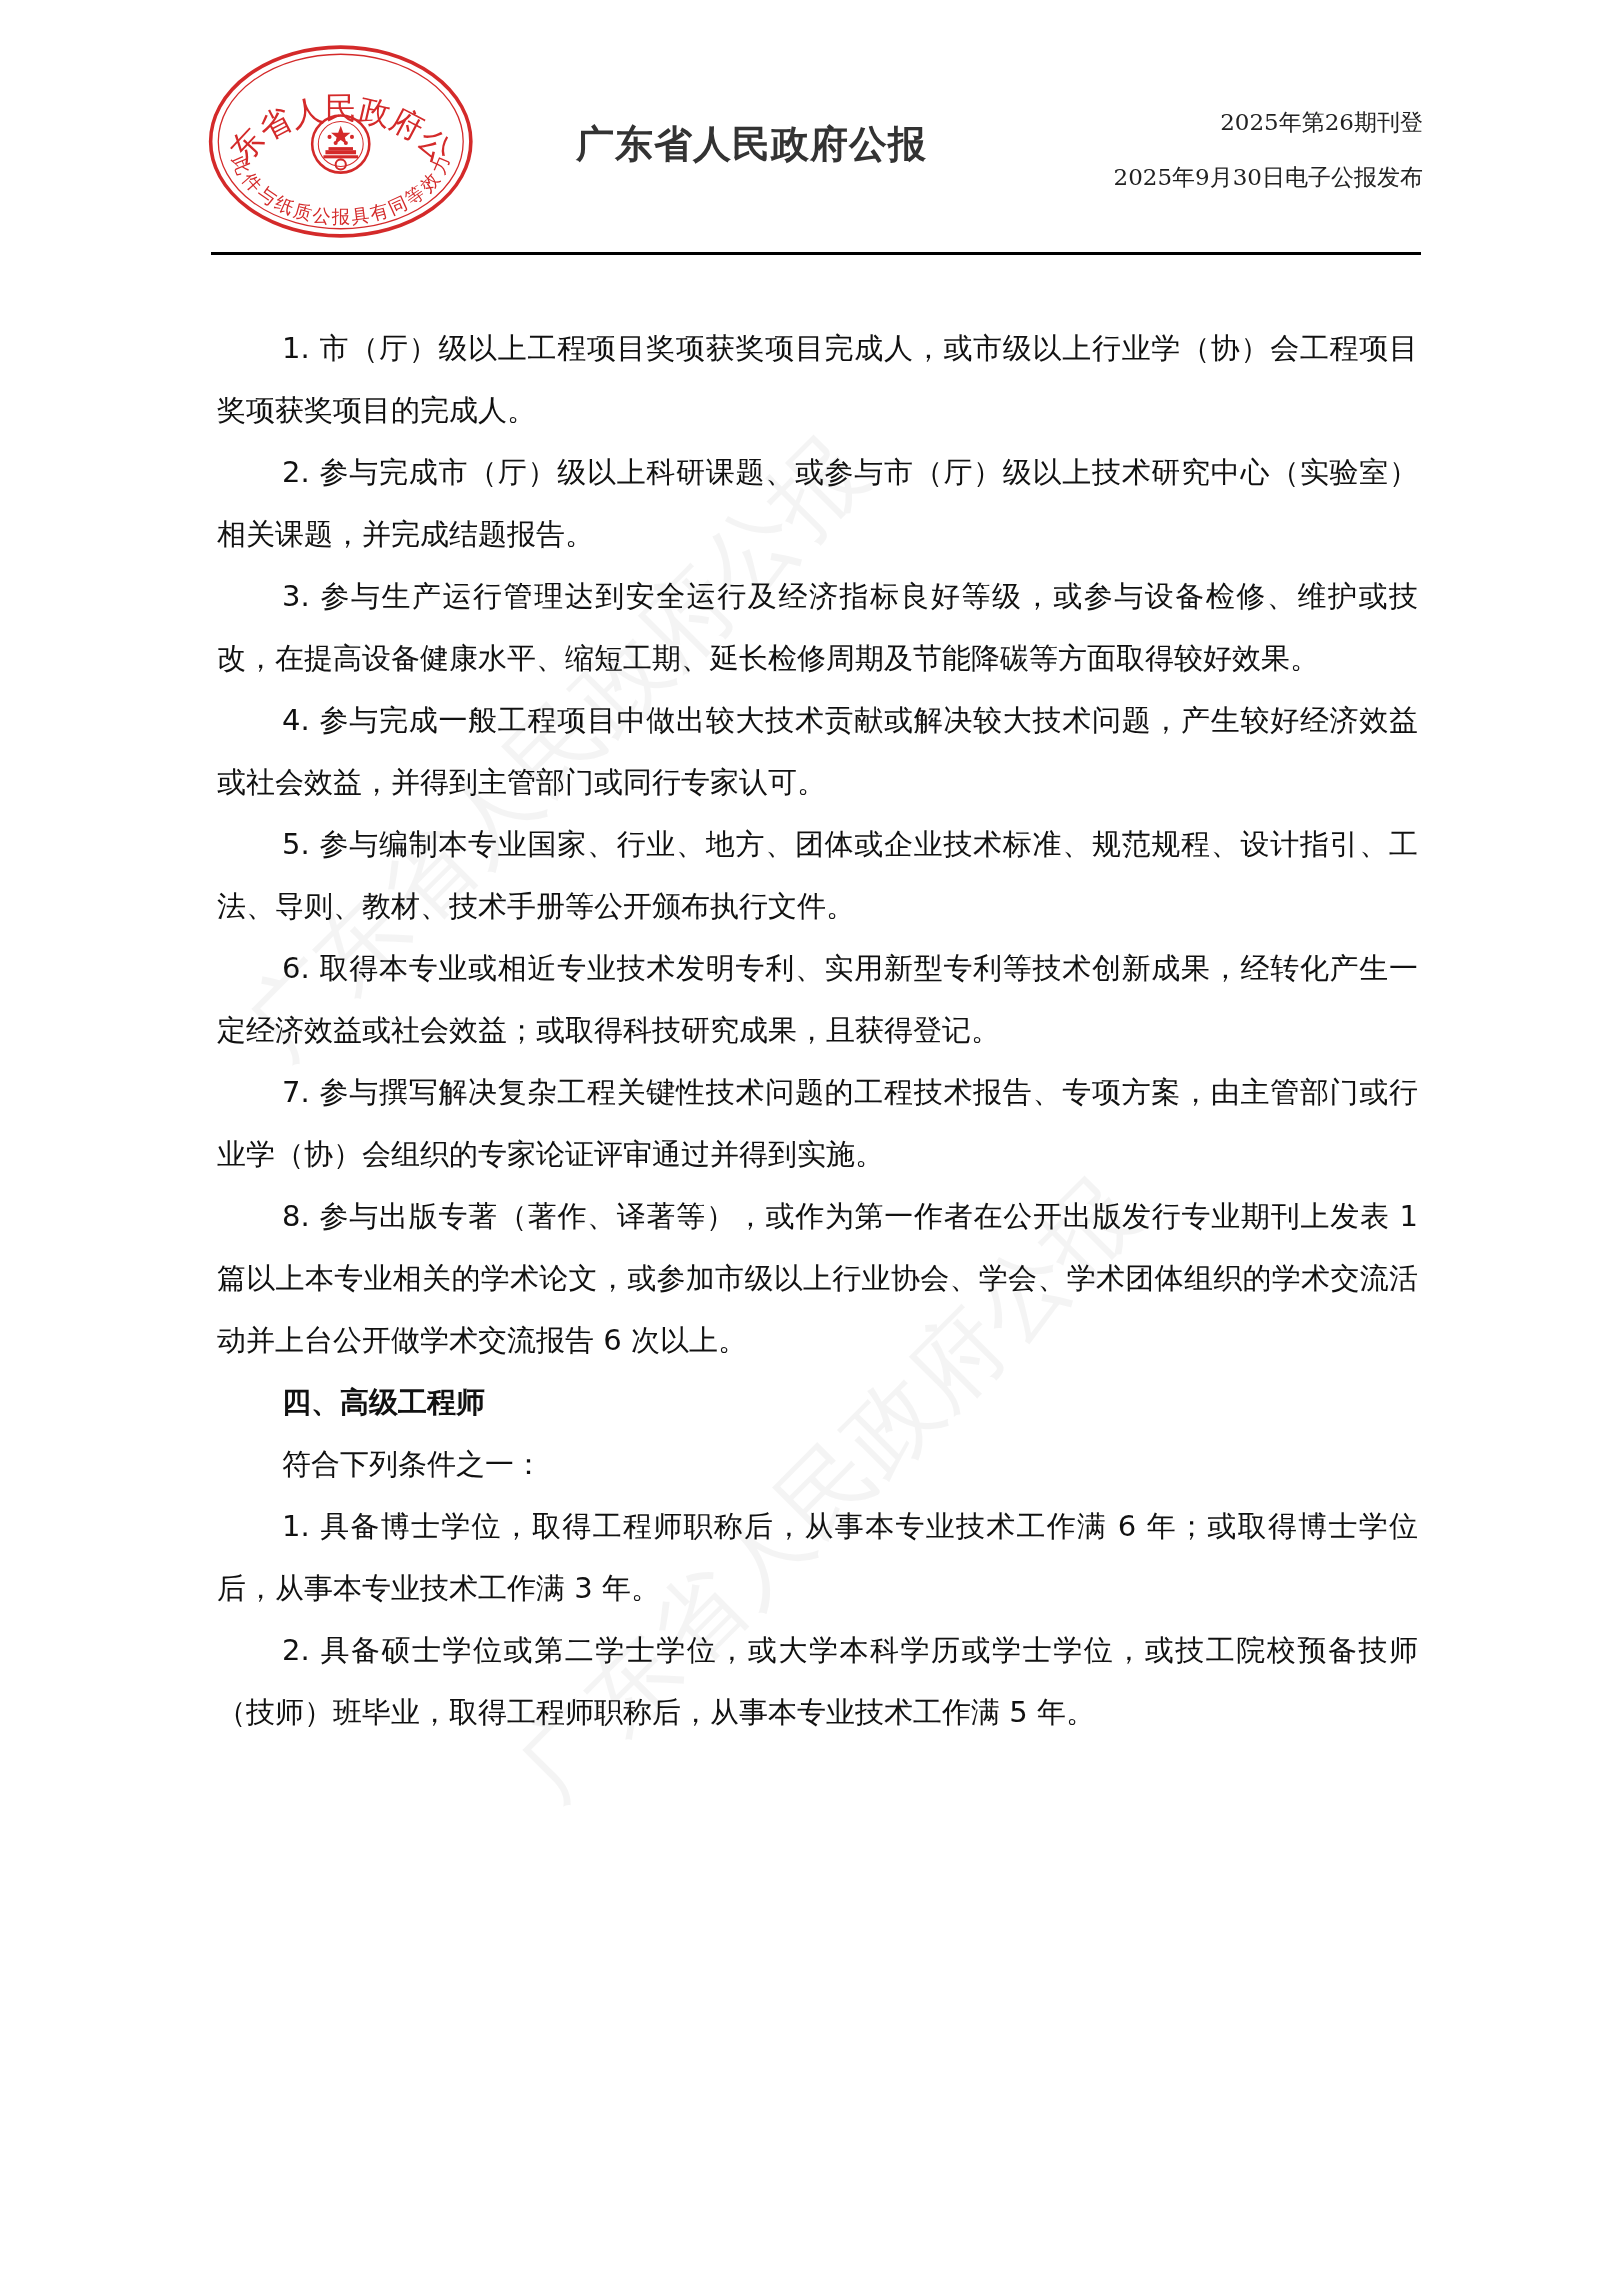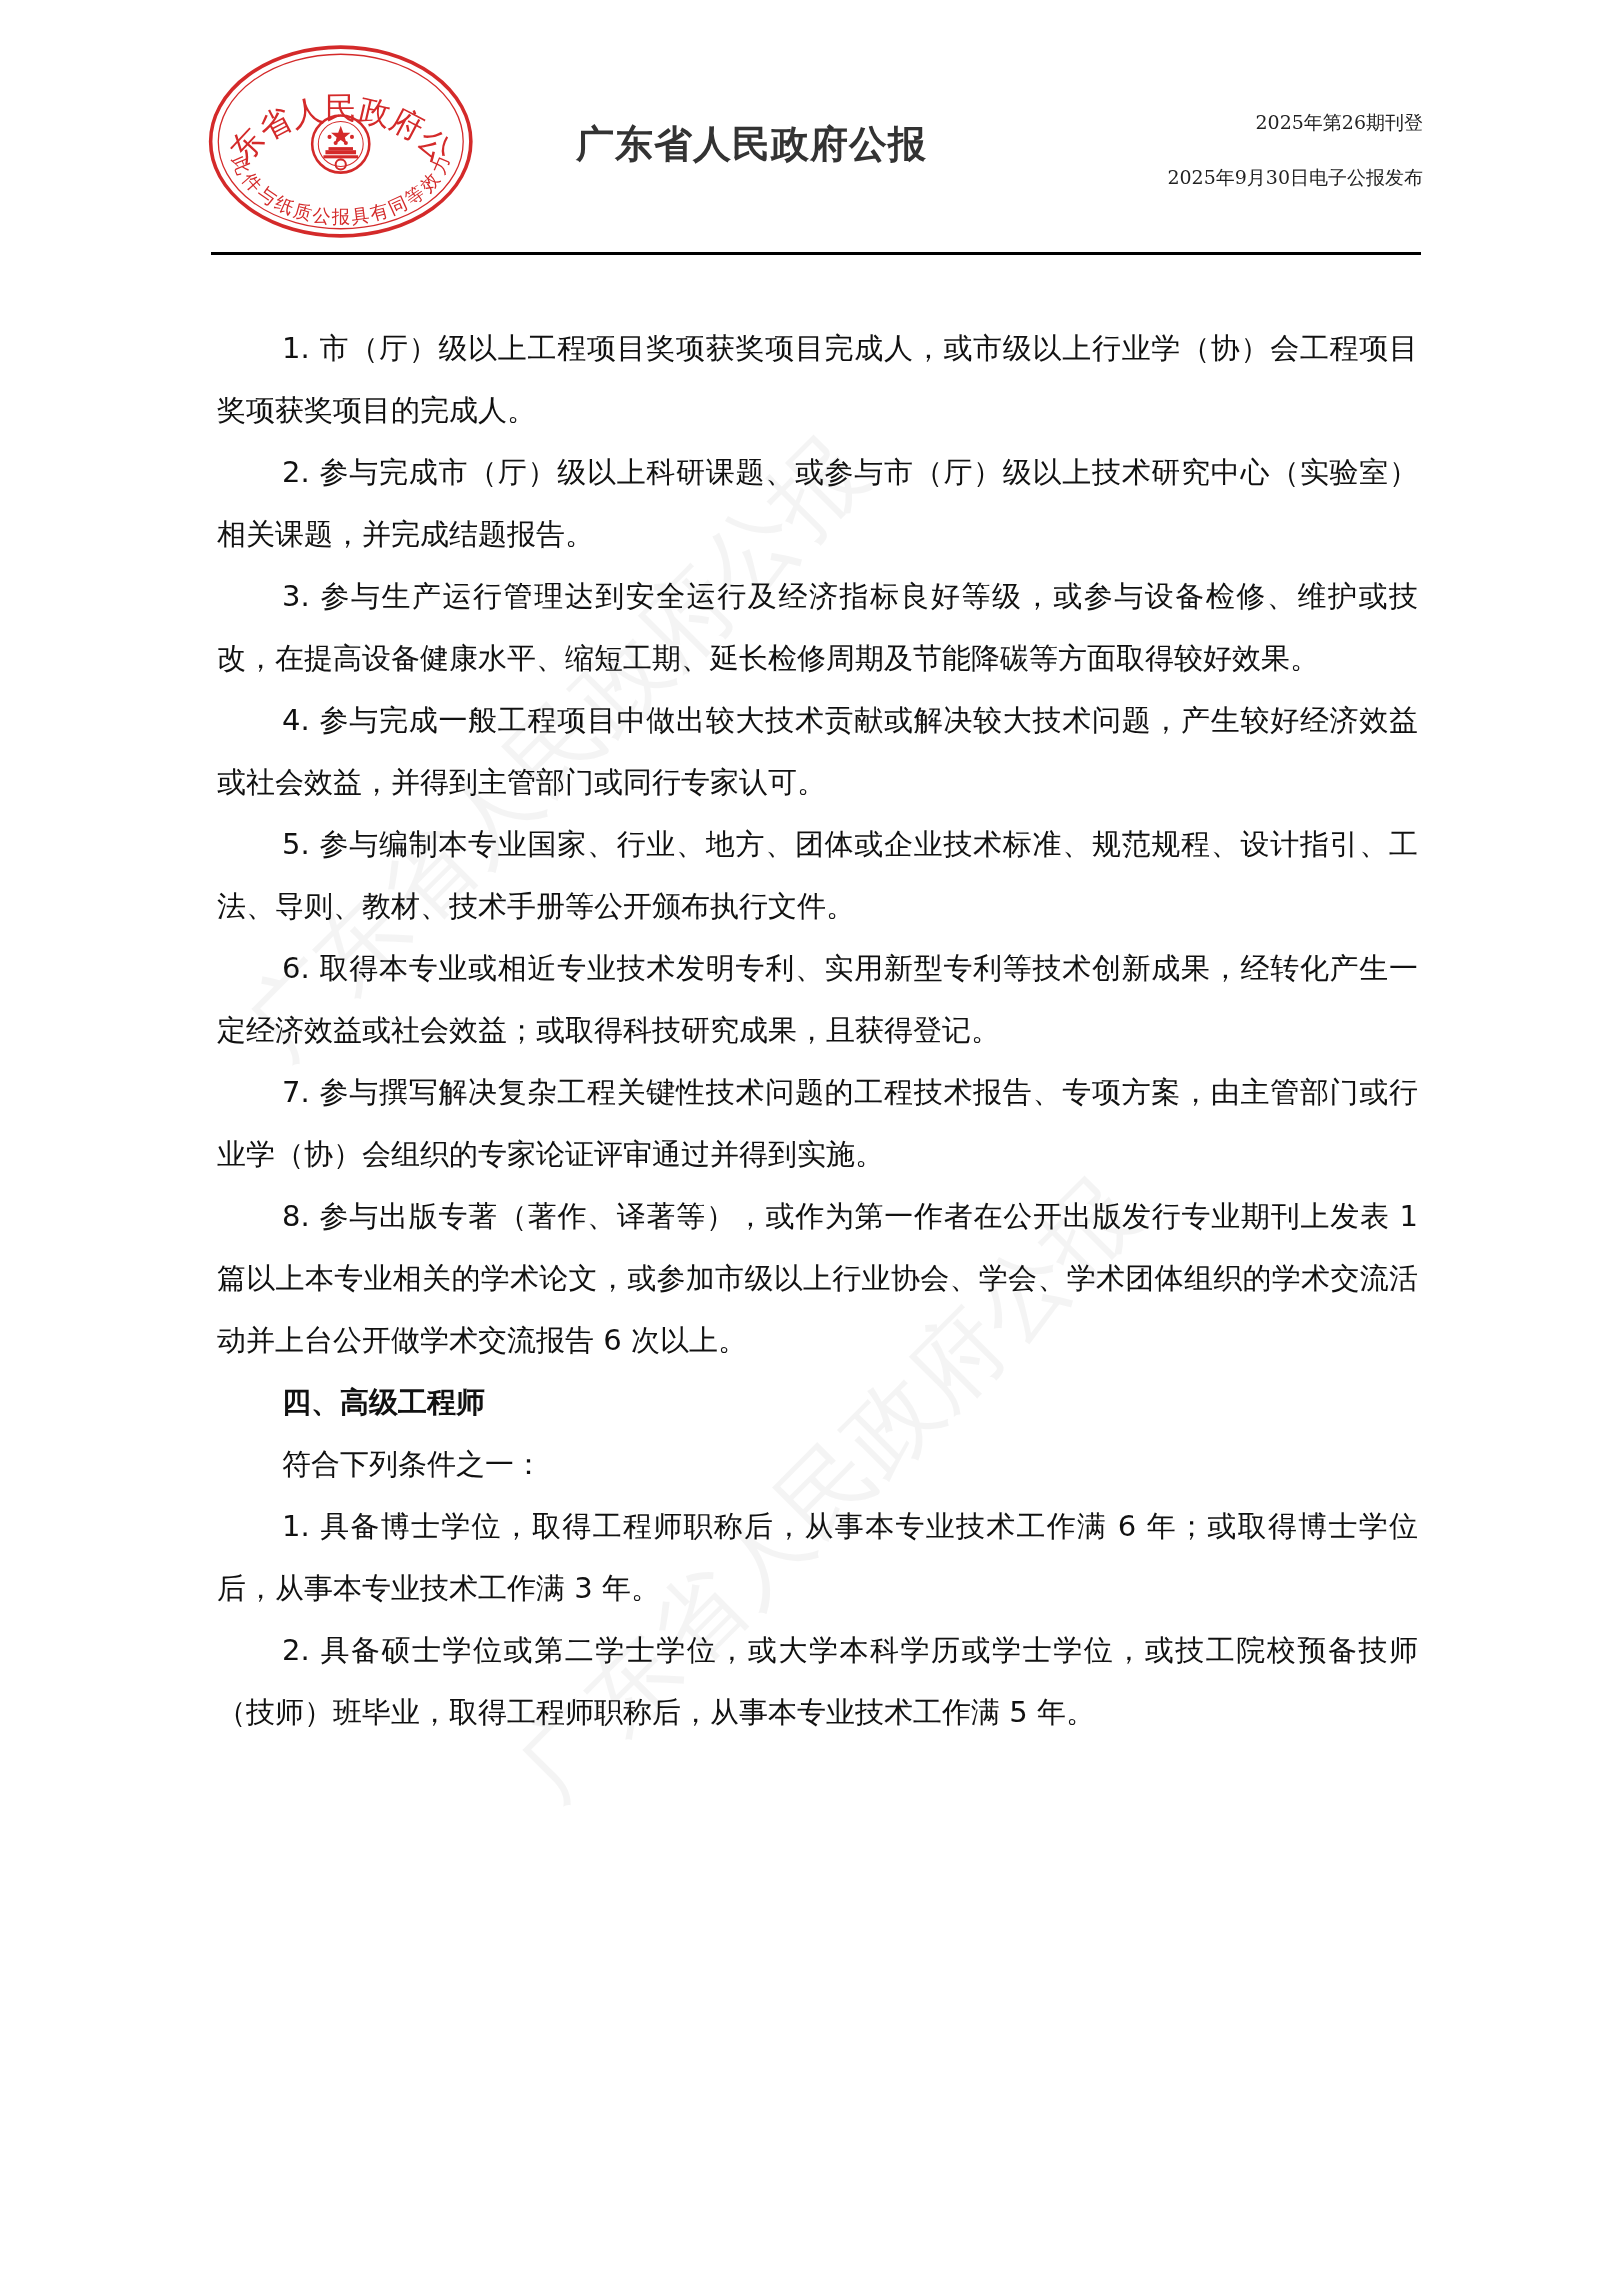--- a/index.html
+++ b/index.html
@@ -39,21 +39,21 @@
       letter-spacing: 1px;
       color: #333333;
       white-space: nowrap;
     }
     .header-meta {
       position: absolute;
       right: 200px;
       top: 95px;
       text-align: right;
       font-family: "DejaVu Serif", "Liberation Serif", serif;
-      font-size: 19px;
+      font-size: 23px;
       color: #222222;
       line-height: 55px;
       white-space: nowrap;
     }
     .header-rule {
       position: absolute;
       left: 211px;
       top: 252px;
       width: 1210px;
       height: 3.1px;

